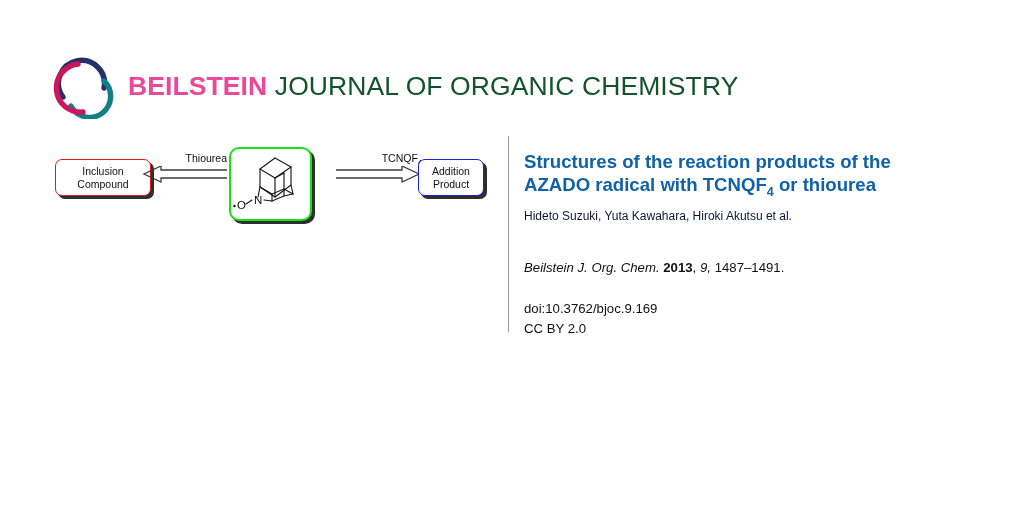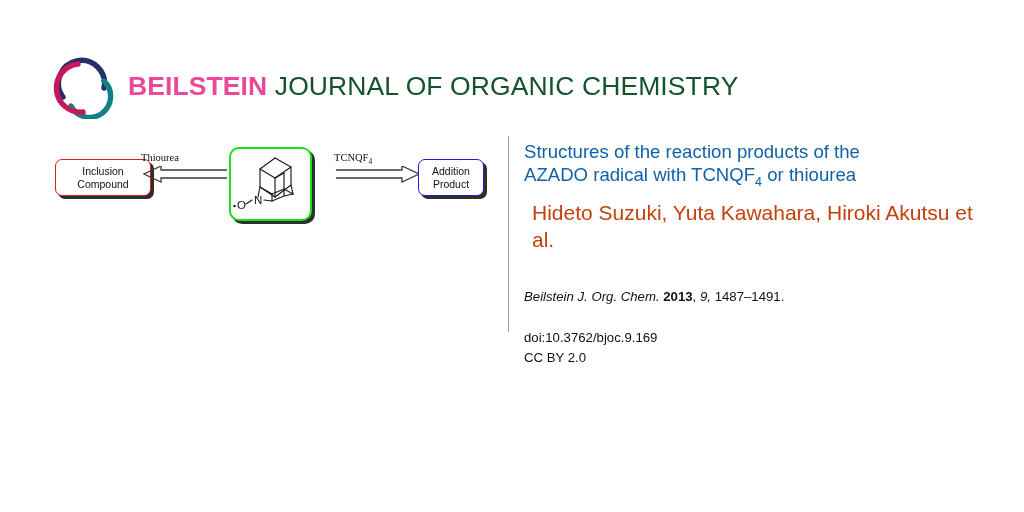--- a/index.html
+++ b/index.html
@@ -101,54 +101,53 @@
     border: 2px solid #19e019;
     border-radius: 10px;
     padding: 0;
   }
   #box-molecule svg { display:block; }
 
   .arrow-group { position: absolute; }
   .arrow-label {
     position: absolute;
     width: 100%;
-    text-align: left;
+    text-align: right;
     font-size: 10.5px;
     color: #0d0d0d;
     white-space: nowrap;
-    font-family: Liberation Serif, serif;
   }
   #arrow-left  { left: 141px; top: 22px; width: 86px; }
   #arrow-right { left: 334px; top: 22px; width: 88px; }
   .arrow-label sub { font-size: 7.5px; }
 
   
   #divider {
     position: absolute;
     left: 508px; top: 136px;
     width: 1.4px; height: 196px;
     background: #9a9a9a;
   }
   #info {
     position: absolute;
     left: 524px; top: 140px;
     width: 470px;
   }
   #article-title {
     color: #1062a8;
-    font-weight: normal;
+    font-weight: bold;
     font-size: 18.6px;
     line-height: 1.26;
-    margin: 0 0 8px 0;
+    margin: 10px 0 8px 0;
   }
   #article-title sub { font-size: 12.5px; }
   #authors {
-    font-size: 21px;
-    color: #c2410c;
-    margin: 8px;
+    font-size: 12px;
+    color: #0f172a;
+    margin: 0;
     line-height: 1.3;
   }
   #citation {
     margin-top: 35px;
     font-size: 13.2px;
     color: #111111;
     font-style: italic;
     line-height: 1.35;
   }
   #citation .jrnl { }

